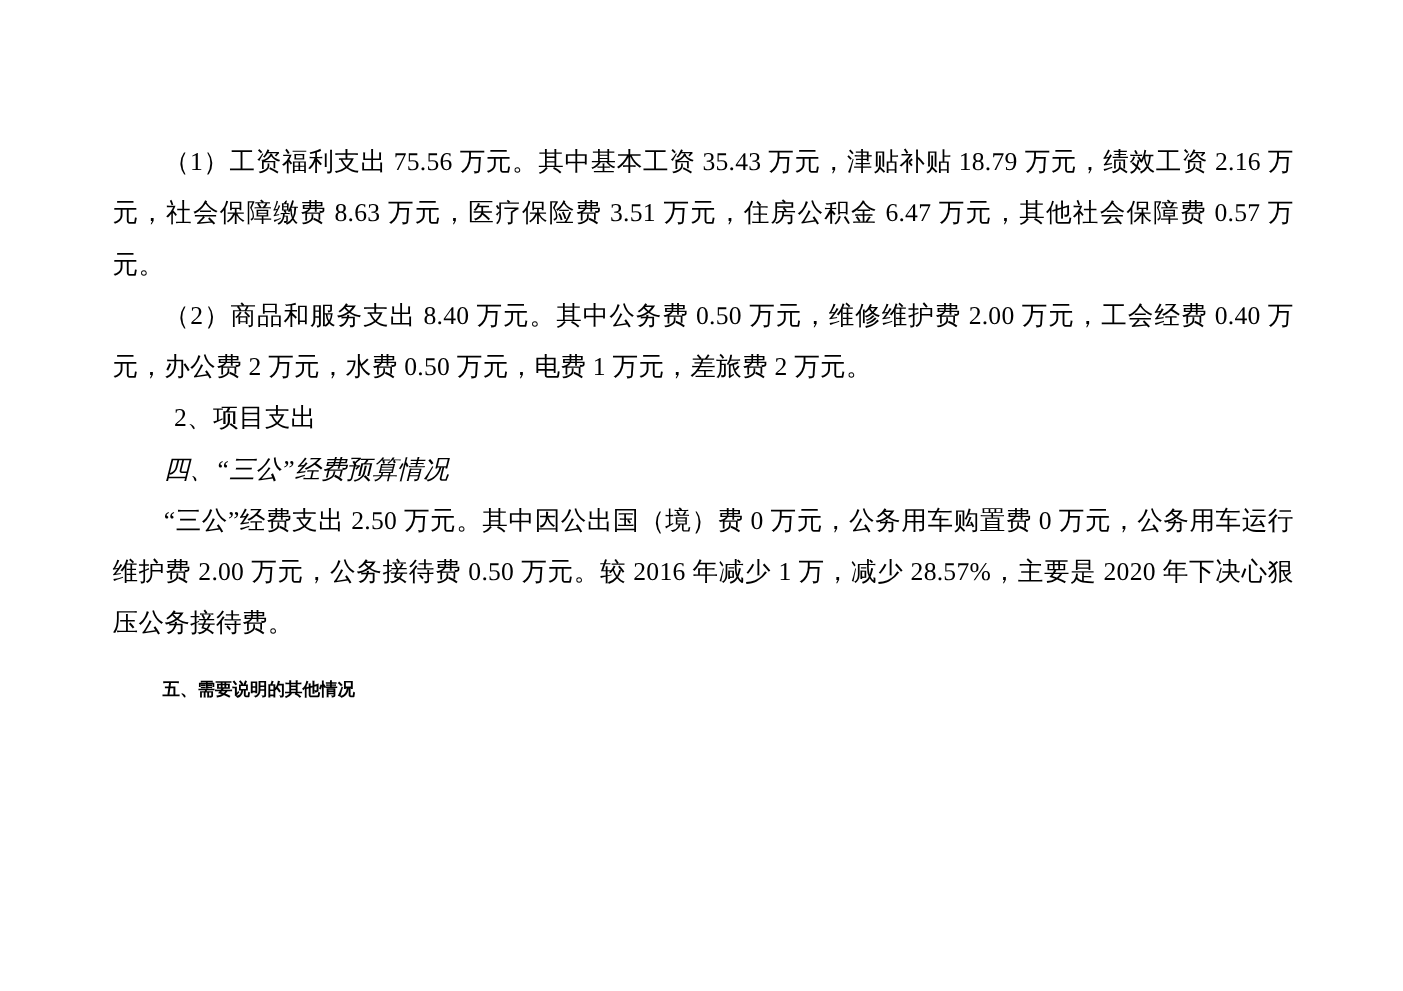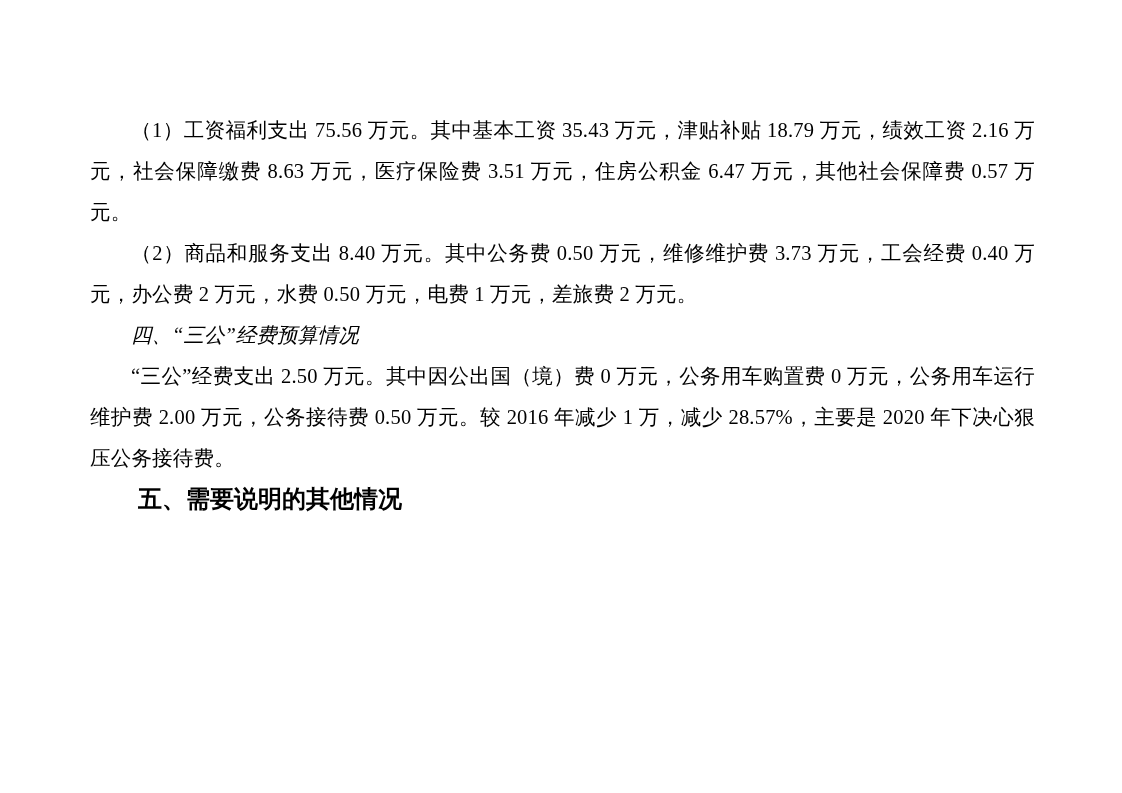--- a/index.html
+++ b/index.html
@@ -40,38 +40,39 @@
   }
   .heading {
     font-size: 20.5px;
     line-height: 41px;
     text-indent: 2em;
     margin: 0;
     font-weight: normal;
     font-style: italic;
   }
   .heading-bold {
-    font-size: 24px;
+    font-size: 14px;
     line-height: 41px;
     text-indent: 2em;
-    margin: 0;
+    margin: 12px;
     font-weight: bold;
     font-family: "DejaVu Sans", "Liberation Sans", sans-serif;
   }
 </style>
 </head>
 <body>
 
 <div class="page">
   <div class="doc-body">
 
     <p class="para indent-2">（1）工资福利支出 75.56 万元。其中基本工资 35.43 万元，津贴补贴 18.79 万元，绩效工资 2.16 万元，社会保障缴费 8.63 万元，医疗保险费 3.51 万元，住房公积金 6.47 万元，其他社会保障费 0.57 万元。</p>
 
-    <p class="para indent-2">（2）商品和服务支出 8.40 万元。其中公务费 0.50 万元，维修维护费 3.73 万元，工会经费 0.40 万元，办公费 2 万元，水费 0.50 万元，电费 1 万元，差旅费 2 万元。</p>
+    <p class="para indent-2">（2）商品和服务支出 8.40 万元。其中公务费 0.50 万元，维修维护费 2.00 万元，工会经费 0.40 万元，办公费 2 万元，水费 0.50 万元，电费 1 万元，差旅费 2 万元。</p>
 
+    <p class="para indent-2p">2、项目支出</p>
 
 
     <p class="heading">四、“三公”经费预算情况</p>
 
     <p class="para indent-2">“三公”经费支出 2.50 万元。其中因公出国（境）费 0 万元，公务用车购置费 0 万元，公务用车运行维护费 2.00 万元，公务接待费 0.50 万元。较 2016 年减少 1 万，减少 28.57%，主要是 2020 年下决心狠压公务接待费。</p>
 
     <p class="heading-bold">五、需要说明的其他情况</p>
 
   </div>
 </div>

